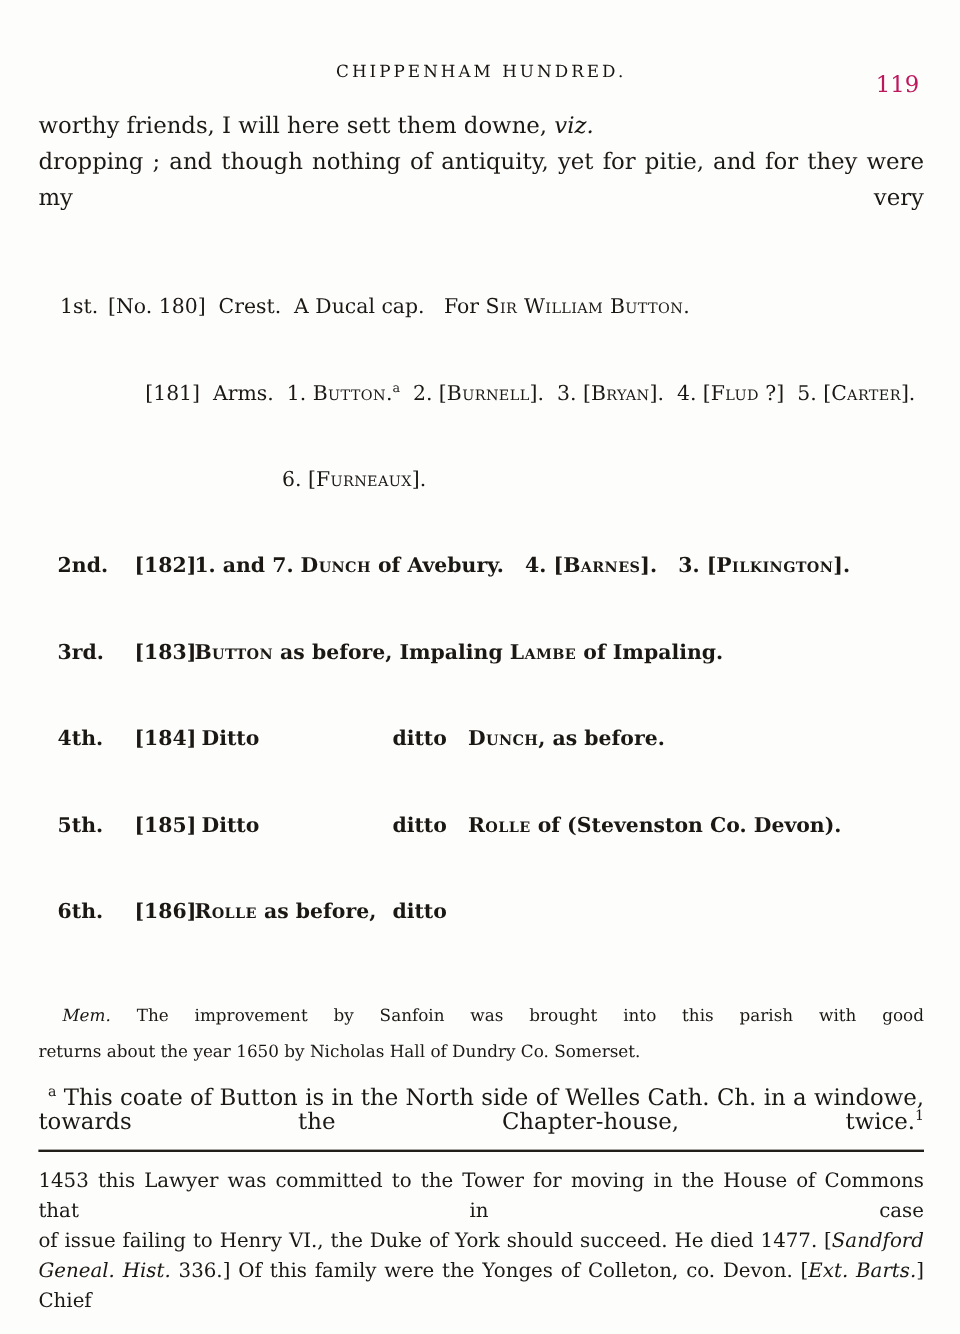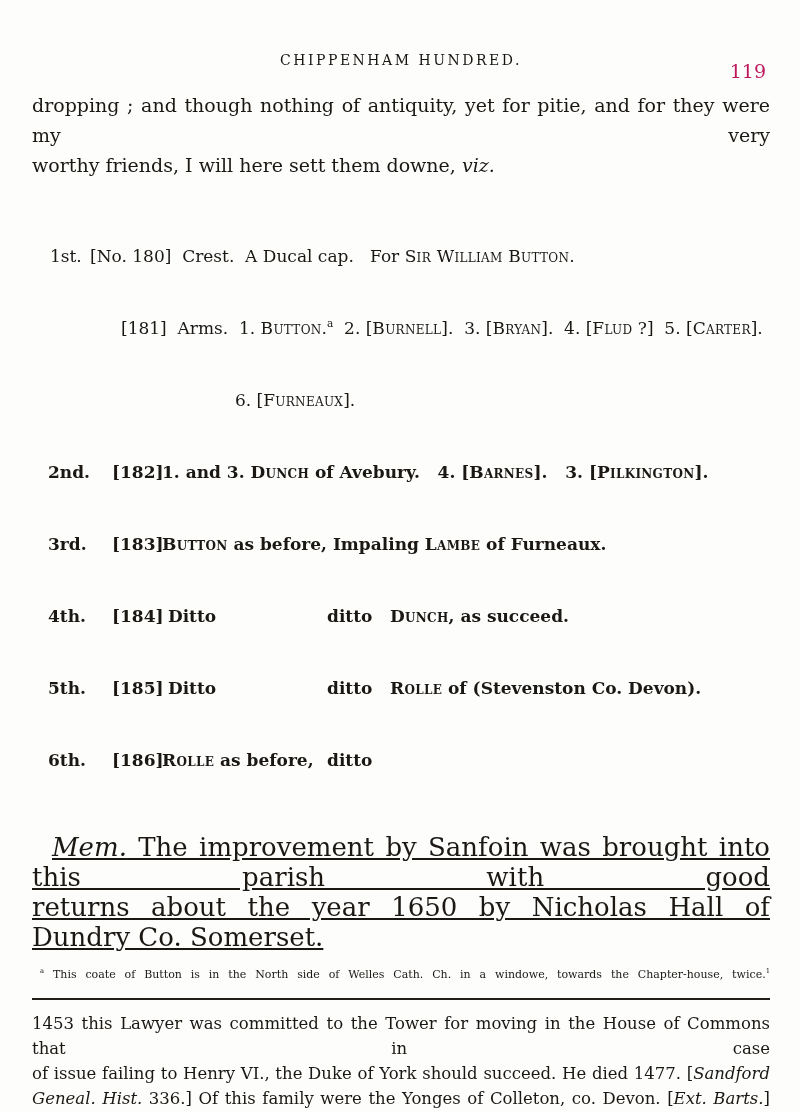--- a/index.html
+++ b/index.html
@@ -49,72 +49,72 @@
   .lrow2{padding-left:89px;align-items:center;}
   .lrow3{padding-left:203px;}
   .lrowN{padding-left:16px;font-weight:bold;}
   .lrowN .ord{width:64px;}
   .num{flex:0 0 auto;display:inline-block;width:50px;}
   .cell-a{flex:0 0 auto;display:inline-block;width:165px;}
   .cell-b{flex:0 0 auto;display:inline-block;width:63px;}
   .cell-c{flex:1 1 auto;}
   .lcontent{flex:1 1 auto;}
   
-  .mem{margin-top:12px;font-size:26px;line-height:30px;text-decoration:underline;}
+  .mem{margin-top:12px;font-size:14px;line-height:30px;}
   .mem .tline:first-child{text-indent:20px;}
   
-  .fn-a{margin-top:13px;font-size:11px;line-height:20px;}
+  .fn-a{margin-top:13px;font-size:19px;line-height:20px;}
   .fn-a .tline{text-indent:8px;}
   
   .rule{margin-top:13px;border:none;border-top:2.5px solid #211e1a;width:100%;}
   
   .body1{margin-top:11px;font-size:16.5px;line-height:25px;}
 </style>
 </head>
 <body>
 
 <div class="page">
 
   <div class="hdr">
     <div class="hdr-title">CHIPPENHAM  HUNDRED.</div>
     <div class="hdr-page">119</div>
   </div>
 
   <div class="intro">
+      <div class="tline tline-last"><span>worthy friends, I will here sett them downe, </span><span class="sg-i">viz.</span></div>
       <div class="tline"><span>dropping ;  and though nothing of antiquity, yet for pitie, and for they were my very</span></div>
-      <div class="tline tline-last"><span>worthy friends, I will here sett them downe, </span><span class="sg-i">viz.</span></div>
     </div>
 
   <div class="armlist">
     <div class="lrow lrow1">
       <span class="ord">1st.</span>
       <span class="lcontent"><span>[No. 180]  Crest.  A Ducal cap.   For </span><span class="sg-sc">Sir William Button</span><span>.</span></span>
     </div>
     <div class="lrow lrow2">
       <span class="lcontent"><span>[181]  Arms.  1. </span><span class="sg-sc">Button</span><span>.</span><span class="sg-sup">a</span><span>  2. [</span><span class="sg-sc">Burnell</span><span>].  3. [</span><span class="sg-sc">Bryan</span><span>].  4. [</span><span class="sg-sc">Flud</span><span> ?]  5. [</span><span class="sg-sc">Carter</span><span>].</span></span>
     </div>
     <div class="lrow lrow3">
       <span class="lcontent"><span>6. [</span><span class="sg-sc">Furneaux</span><span>].</span></span>
     </div>
     <div class="lrow lrowN">
       <span class="ord">2nd.</span>
       <span class="num">[182]</span>
-      <span class="lcontent"><span>1. and 3. </span><span class="sg-sc">Dunch</span><span> of Avebury.   4. [</span><span class="sg-sc">Barnes</span><span>].   3. [</span><span class="sg-sc">Pilkington</span><span>].</span></span>
+      <span class="lcontent"><span>1. and 7. </span><span class="sg-sc">Dunch</span><span> of Avebury.   4. [</span><span class="sg-sc">Barnes</span><span>].   3. [</span><span class="sg-sc">Pilkington</span><span>].</span></span>
     </div>
     <div class="lrow lrowN">
       <span class="ord">3rd.</span>
       <span class="num">[183]</span>
-      <span class="lcontent"><span class="sg-sc">Button</span><span> as before, Impaling </span><span class="sg-sc">Lambe</span><span> of Furneaux.</span></span>
+      <span class="lcontent"><span class="sg-sc">Button</span><span> as before, Impaling </span><span class="sg-sc">Lambe</span><span> of Impaling.</span></span>
     </div>
     <div class="lrow lrowN">
       <span class="ord">4th.</span>
       <span class="num">[184]</span>
       <span class="cell-a"><span> Ditto</span></span>
       <span class="cell-b"><span>ditto</span></span>
-      <span class="cell-c"><span class="sg-sc">Dunch</span><span>, as succeed.</span></span>
+      <span class="cell-c"><span class="sg-sc">Dunch</span><span>, as before.</span></span>
     </div>
     <div class="lrow lrowN">
       <span class="ord">5th.</span>
       <span class="num">[185]</span>
       <span class="cell-a"><span> Ditto</span></span>
       <span class="cell-b"><span>ditto</span></span>
       <span class="cell-c"><span class="sg-sc">Rolle</span><span> of (Stevenston Co. Devon).</span></span>
     </div>
     <div class="lrow lrowN">
       <span class="ord">6th.</span>

